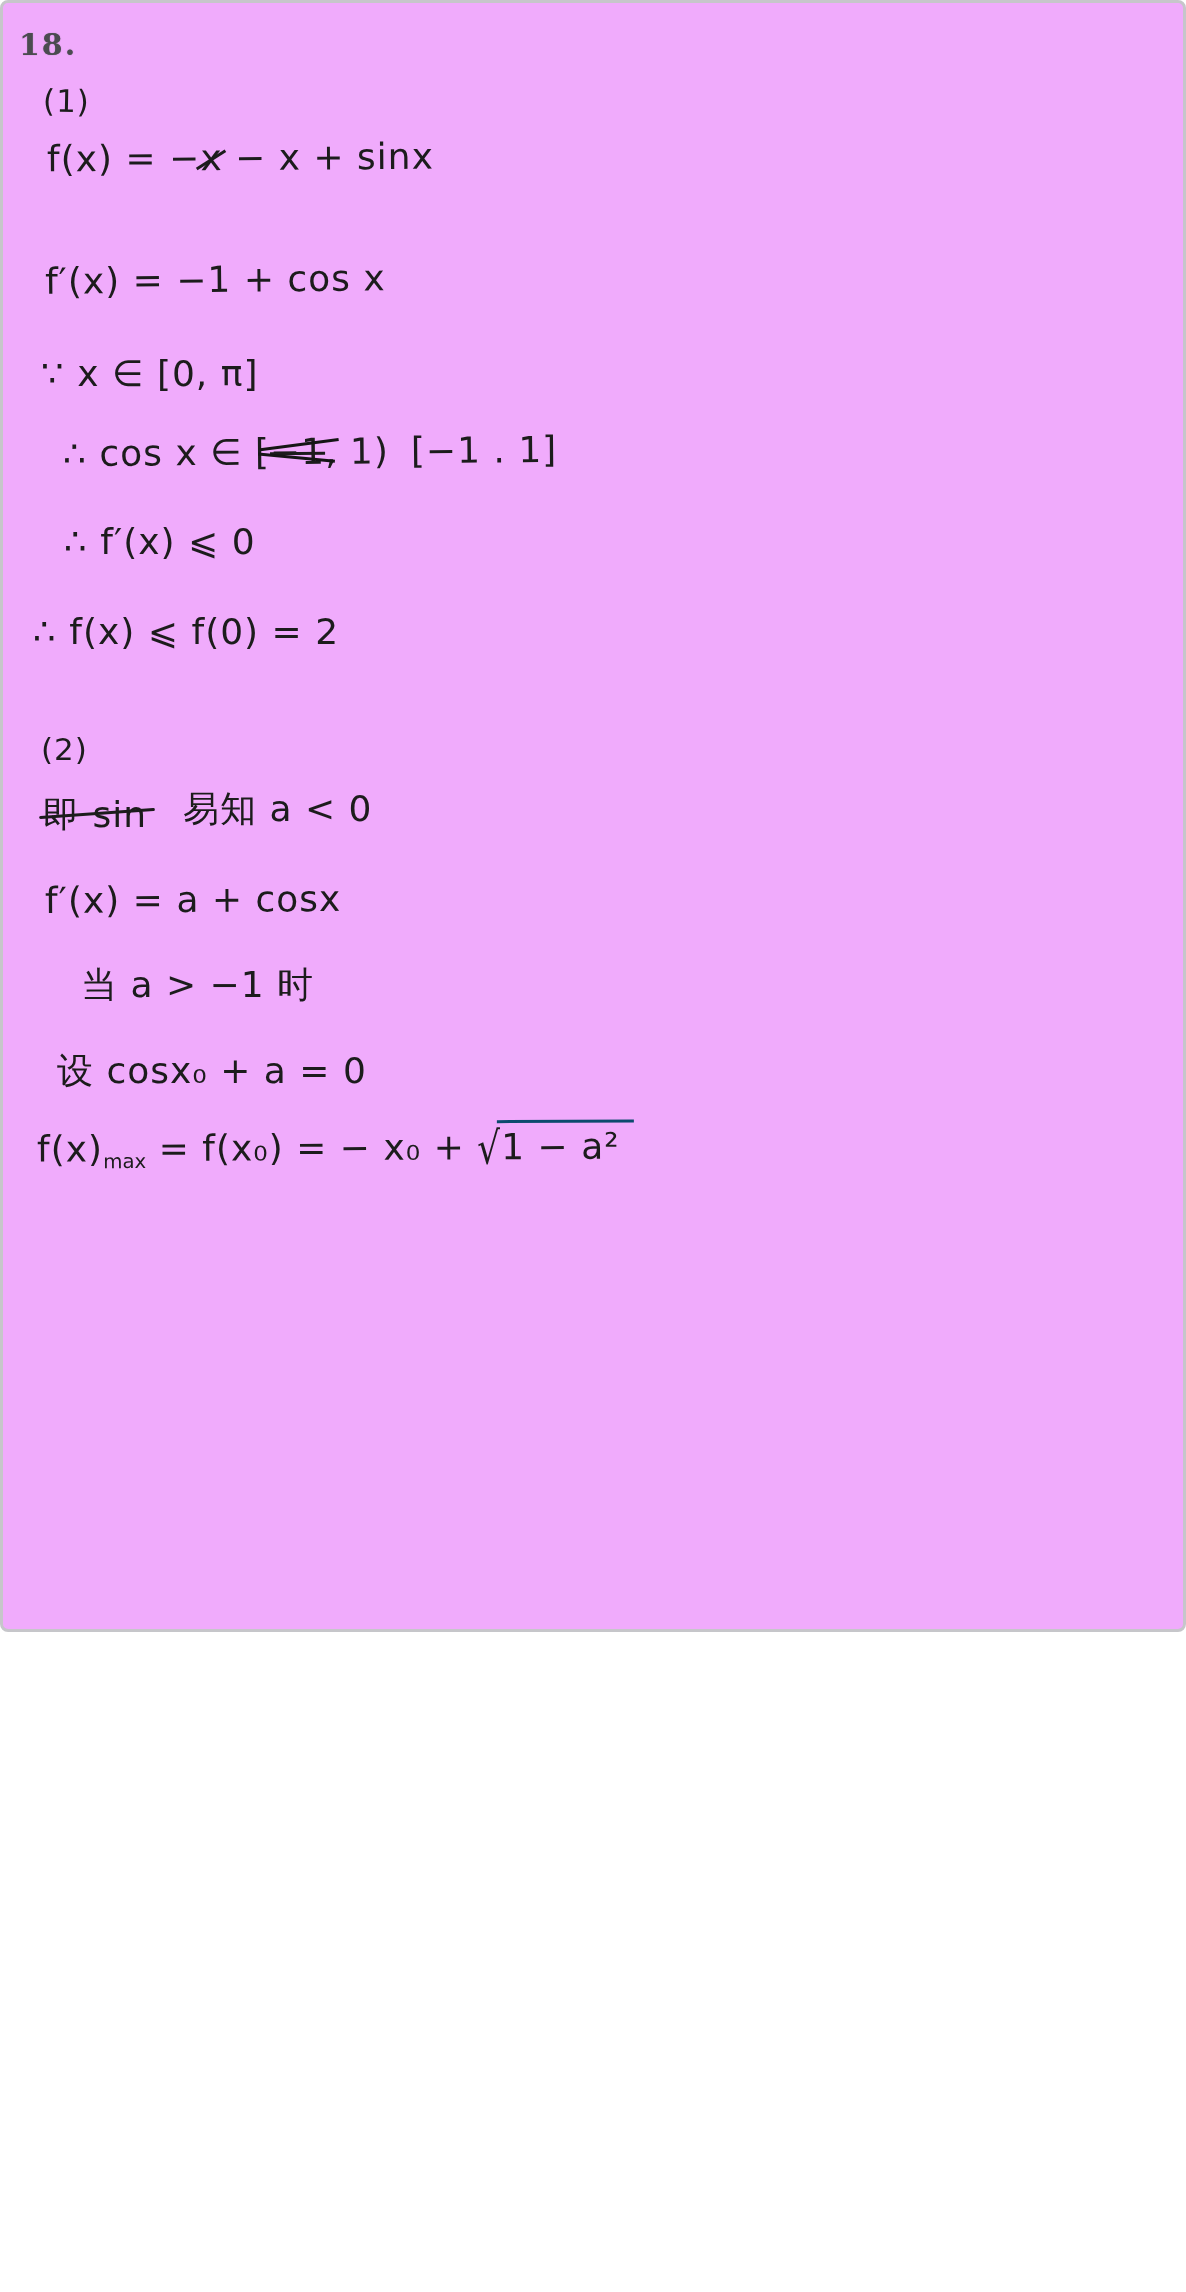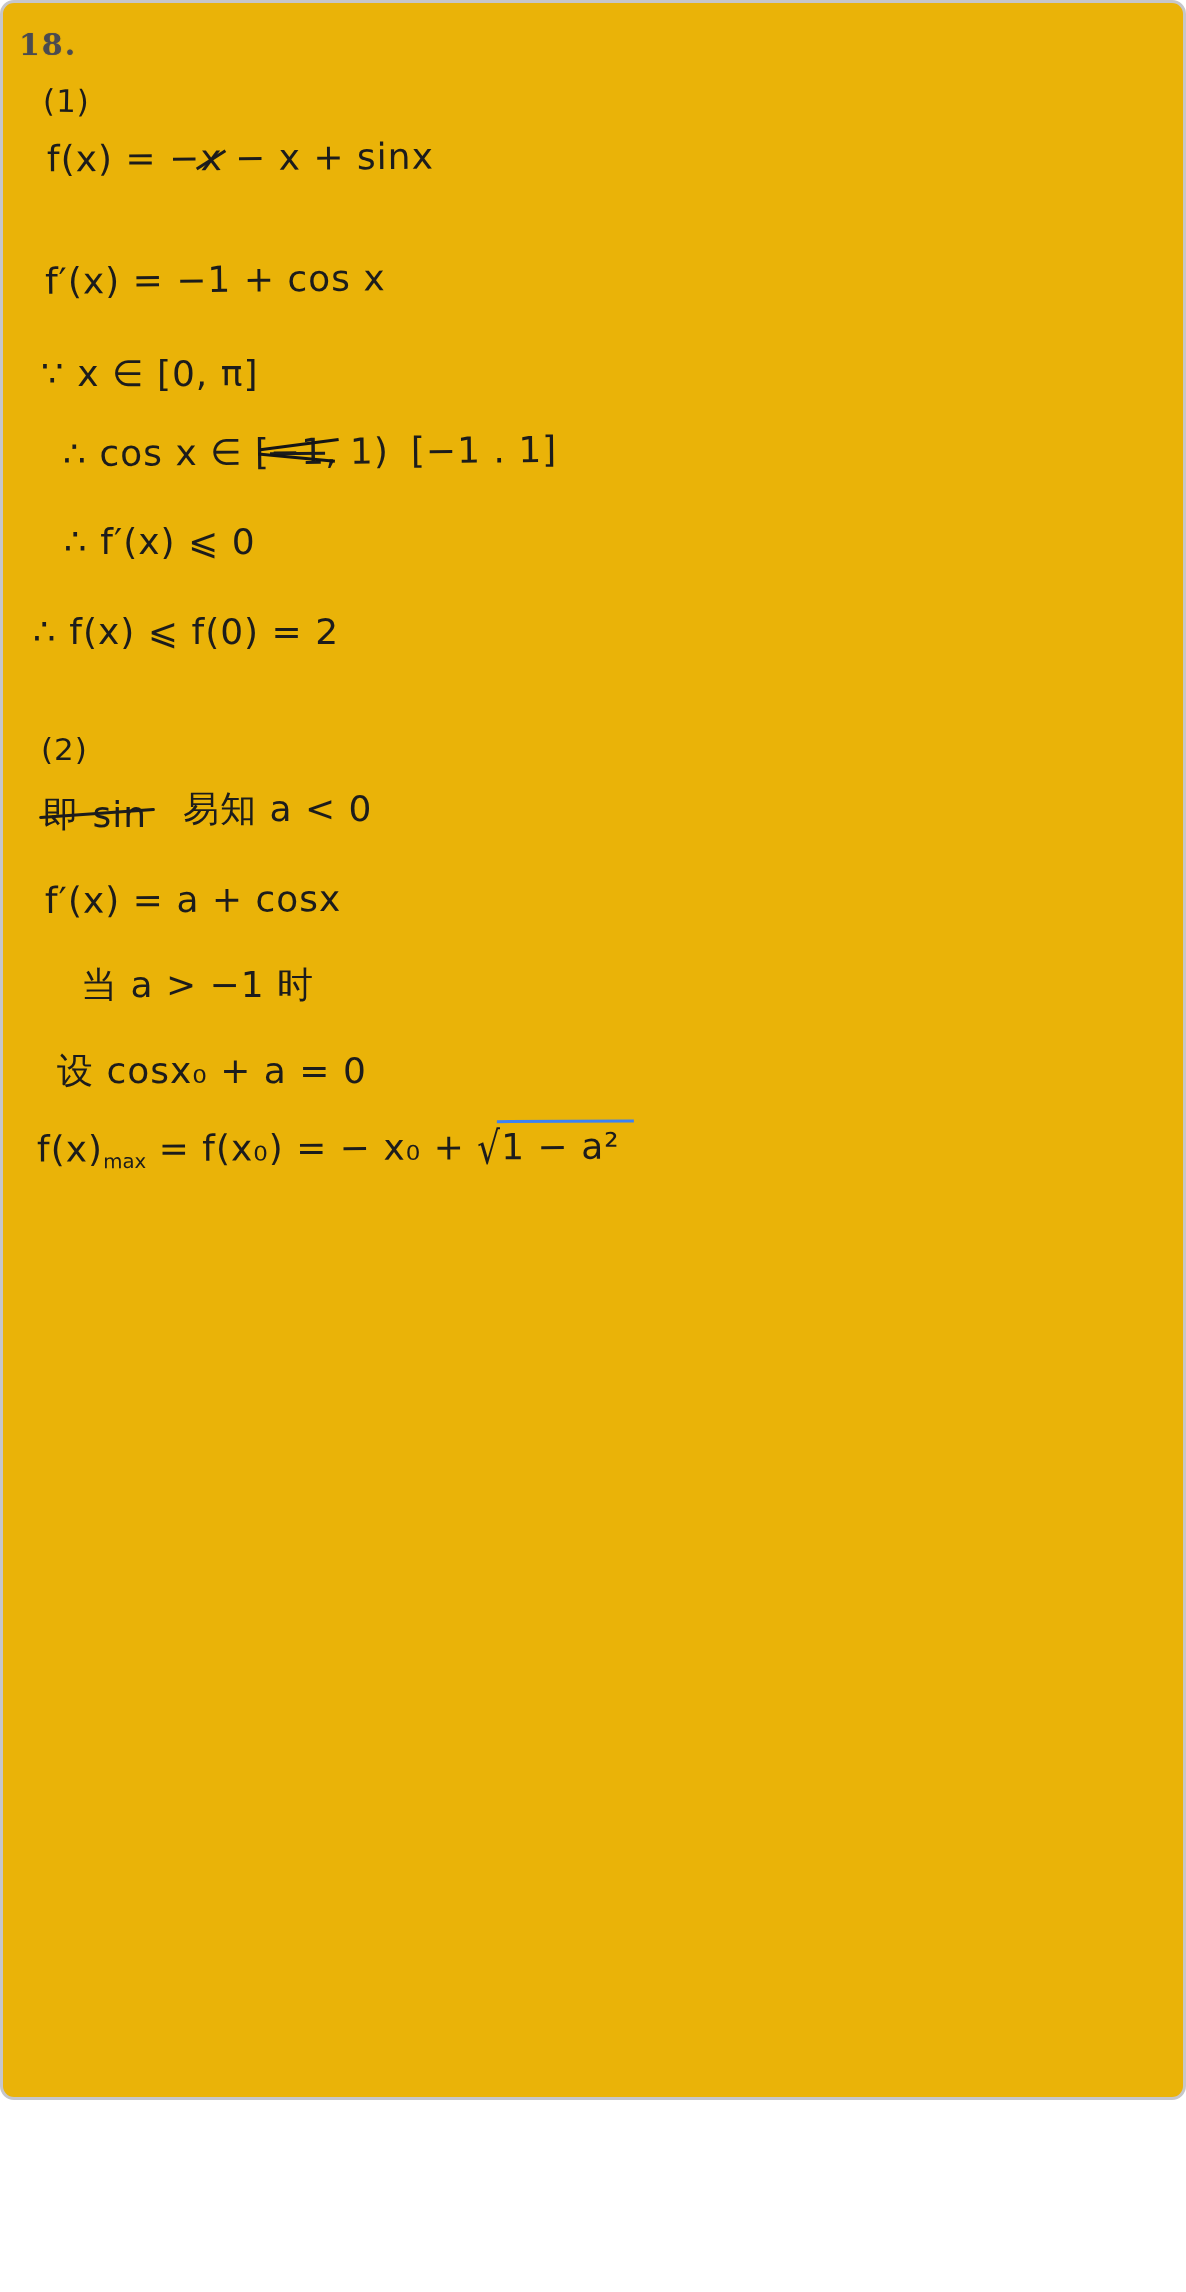--- a/index.html
+++ b/index.html
@@ -1,19 +1,19 @@
 <!DOCTYPE html>
 <html><head>
 <meta charset="utf-8">
 <style>
   html,body{margin:0;padding:0;background:#ffffff;}
   body{width:1186px;height:2292px;overflow:hidden;font-family:"DejaVu Sans",sans-serif;}
   .page{
-    box-sizing:border-box;position:relative;width:1186px;height:2100px;
-    background:#eab308;border:3px solid #c6c6ca;border-radius:14px;
+    box-sizing:border-box;position:relative;width:1186px;height:1632px;
+    background:#f0abfc;border:3px solid #c6c6ca;border-radius:8px;
   }
   .line{position:absolute;color:#1c1c1c;font-size:36px;letter-spacing:1px;white-space:nowrap;}
   .problem-number{
     position:absolute;left:16px;top:24px;color:#4b4b50;
     font-family:"DejaVu Serif",serif;font-weight:bold;font-size:30px;
     letter-spacing:2px;text-shadow:0 0 1px rgba(75,75,80,.55);
   }
   .part-label{font-size:31px;}
   .l-p1-label{left:40px;top:80px;transform:rotate(1deg);}
   .l-fx{left:44px;top:134px;transform:rotate(-0.4deg);}
@@ -48,21 +48,21 @@
   .correction{margin-left:22px;display:inline-block;}
   
   .struck-note{position:relative;display:inline-block;margin-right:36px;}
   .struck-note::after{
     content:"";position:absolute;left:-4px;right:-8px;top:42%;height:3px;
     background:#1c1c1c;transform:rotate(-4deg);border-radius:2px;
   }
   .note-text{display:inline-block;transform:translateY(-6px);}
   .sub{font-size:0.55em;vertical-align:-0.35em;letter-spacing:0;}
   .sqrt-sign{display:inline-block;transform:scaleY(1.25) translateY(1px);}
-  .radicand{display:inline-block;border-top:3px solid #3b82f6;padding:3px 14px 0 4px;margin-left:-4px;}
+  .radicand{display:inline-block;border-top:3px solid #0c4a6e;padding:3px 14px 0 4px;margin-left:-4px;}
 </style>
 </head>
 <body>
 
 <div class="page">
 
   <div class="problem-number">18.</div>
 
   <div class="line part-label l-p1-label">(1)</div>
 

